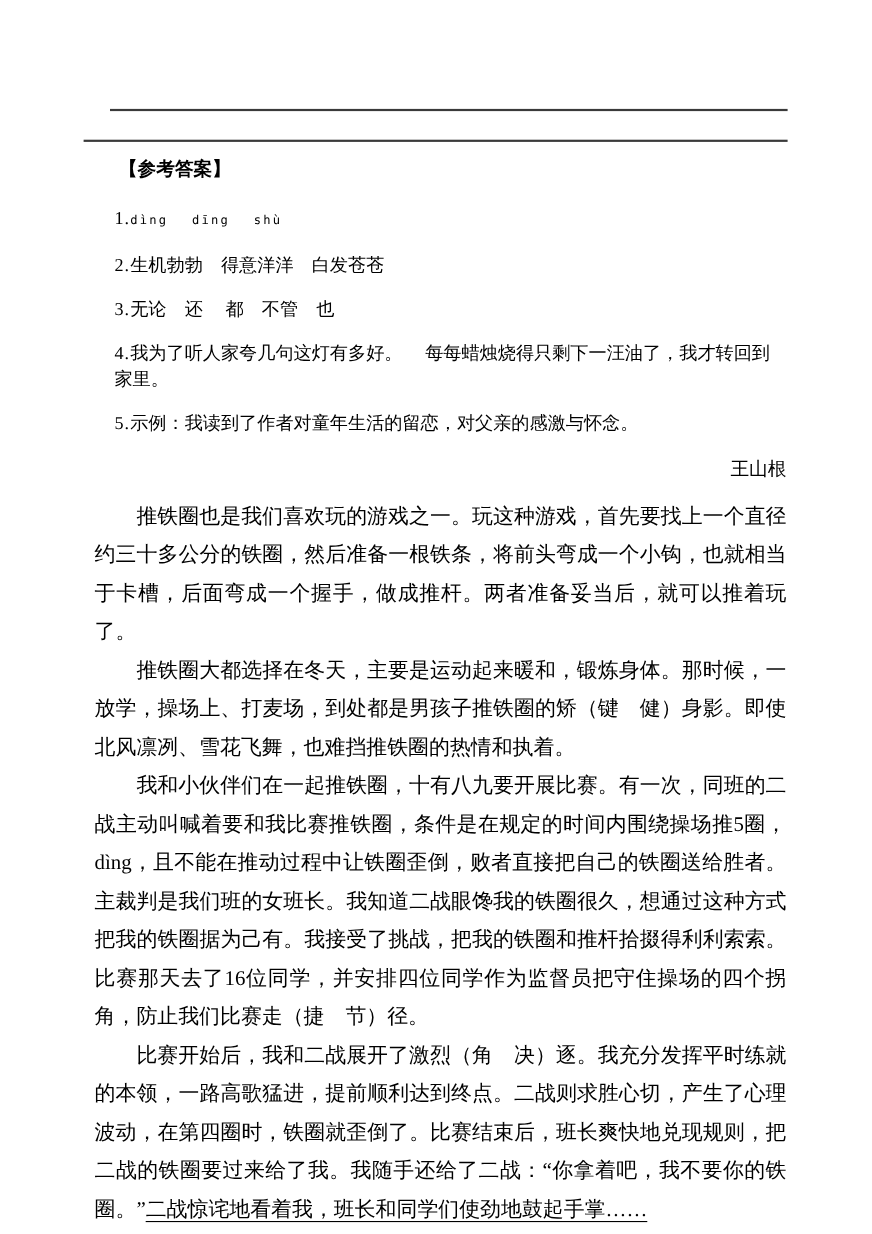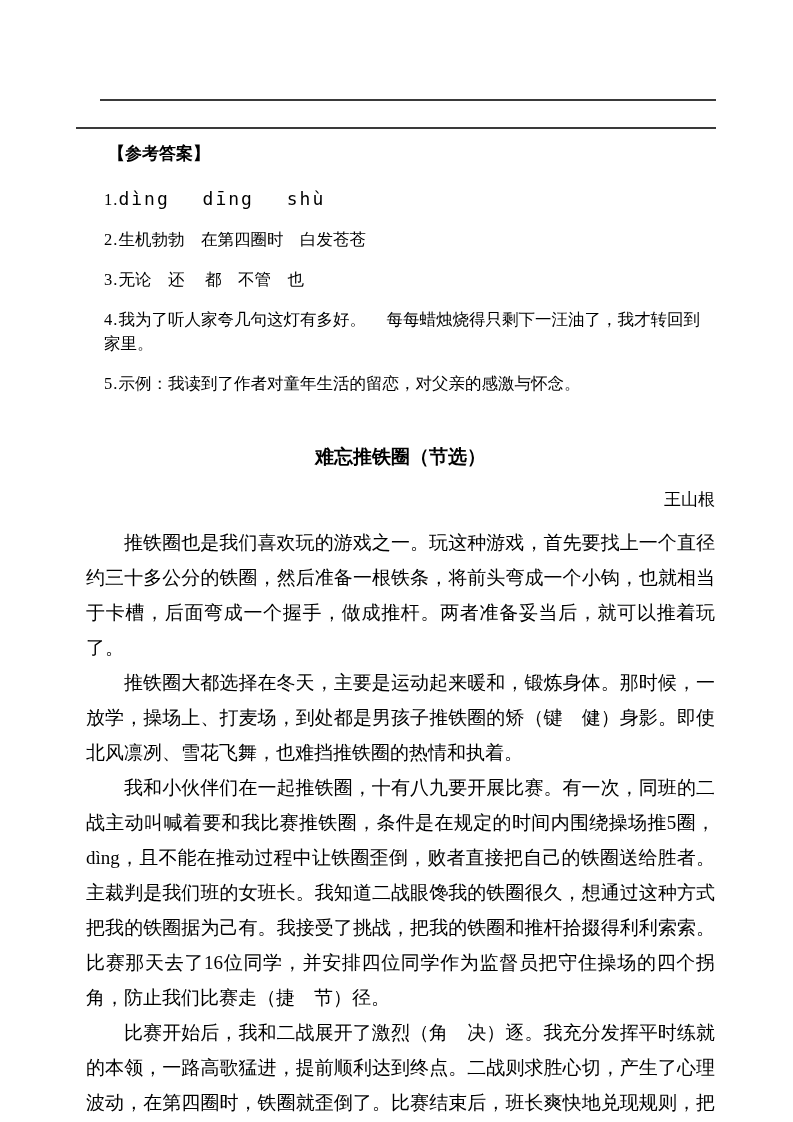--- a/index.html
+++ b/index.html
@@ -31,21 +31,21 @@
     margin: 0 0 22px 22px;
   }
   .ans-line {
     font-size: 16.5px;
     line-height: 24px;
     margin: 0 0 16px 18px;
   }
   .ans-num { letter-spacing: 1px; }
   .pinyin {
     font-family: "DejaVu Sans Mono", monospace;
-    font-size: 18px;
+    font-size: 11px;
     letter-spacing: 2px;
     margin-top: 40px;
   }
 
   .article-title {
     text-align: center;
     font-weight: bold;
     font-size: 19px;
     margin: 48px 0 0 0;
   }
@@ -74,29 +74,28 @@
 
   <div class="rule rule-top"></div>
   <div class="rule rule-bottom"></div>
 
   <div class="content">
 
     <div class="ans-header">【参考答案】</div>
 
     <div class="ans-line"><span class="ans-num">1.</span><span class="pinyin">dìng　 dīng　 shù</span></div>
 
-    <div class="ans-line"><span class="ans-num">2.</span><span>生机勃勃　在第四圈时　白发苍苍</span></div>
+    <div class="ans-line"><span class="ans-num">2.</span><span>生机勃勃　得意洋洋　白发苍苍</span></div>
 
     <div class="ans-line"><span class="ans-num">3.</span><span>无论　还　 都　不管　也</span></div>
 
     <div class="ans-line"><span class="ans-num">4.</span><span>我为了听人家夸几句这灯有多好。　 每每蜡烛烧得只剩下一汪油了，我才转回到家里。</span></div>
 
     <div class="ans-line"><span class="ans-num">5.</span><span>示例：我读到了作者对童年生活的留恋，对父亲的感激与怀念。</span></div>
 
-    <h1 class="article-title">难忘推铁圈（节选）</h1>
 
     <div class="article-author">王山根</div>
 
     <p class="para">推铁圈也是我们喜欢玩的游戏之一。玩这种游戏，首先要找上一个直径约三十多公分的铁圈，然后准备一根铁条，将前头弯成一个小钩，也就相当于卡槽，后面弯成一个握手，做成推杆。两者准备妥当后，就可以推着玩了。</p>
 
     <p class="para">推铁圈大都选择在冬天，主要是运动起来暖和，锻炼身体。那时候，一放学，操场上、打麦场，到处都是男孩子推铁圈的矫（键　健）身影。即使北风凛冽、雪花飞舞，也难挡推铁圈的热情和执着。</p>
 
     <p class="para">我和小伙伴们在一起推铁圈，十有八九要开展比赛。有一次，同班的二战主动叫喊着要和我比赛推铁圈，条件是在规定的时间内围绕操场推5圈，dìng，且不能在推动过程中让铁圈歪倒，败者直接把自己的铁圈送给胜者。主裁判是我们班的女班长。我知道二战眼馋我的铁圈很久，想通过这种方式把我的铁圈据为己有。我接受了挑战，把我的铁圈和推杆拾掇得利利索索。比赛那天去了16位同学，并安排四位同学作为监督员把守住操场的四个拐角，防止我们比赛走（捷　节）径。</p>
 
     <p class="para"><span>比赛开始后，我和二战展开了激烈（角　决）逐。我充分发挥平时练就的本领，一路高歌猛进，提前顺利达到终点。二战则求胜心切，产生了心理波动，在第四圈时，铁圈就歪倒了。比赛结束后，班长爽快地兑现规则，把二战的铁圈要过来给了我。我随手还给了二战：“你拿着吧，我不要你的铁圈。”</span><span class="underlined">二战惊诧地看着我，班长和同学们使劲地鼓起手掌……</span></p>

